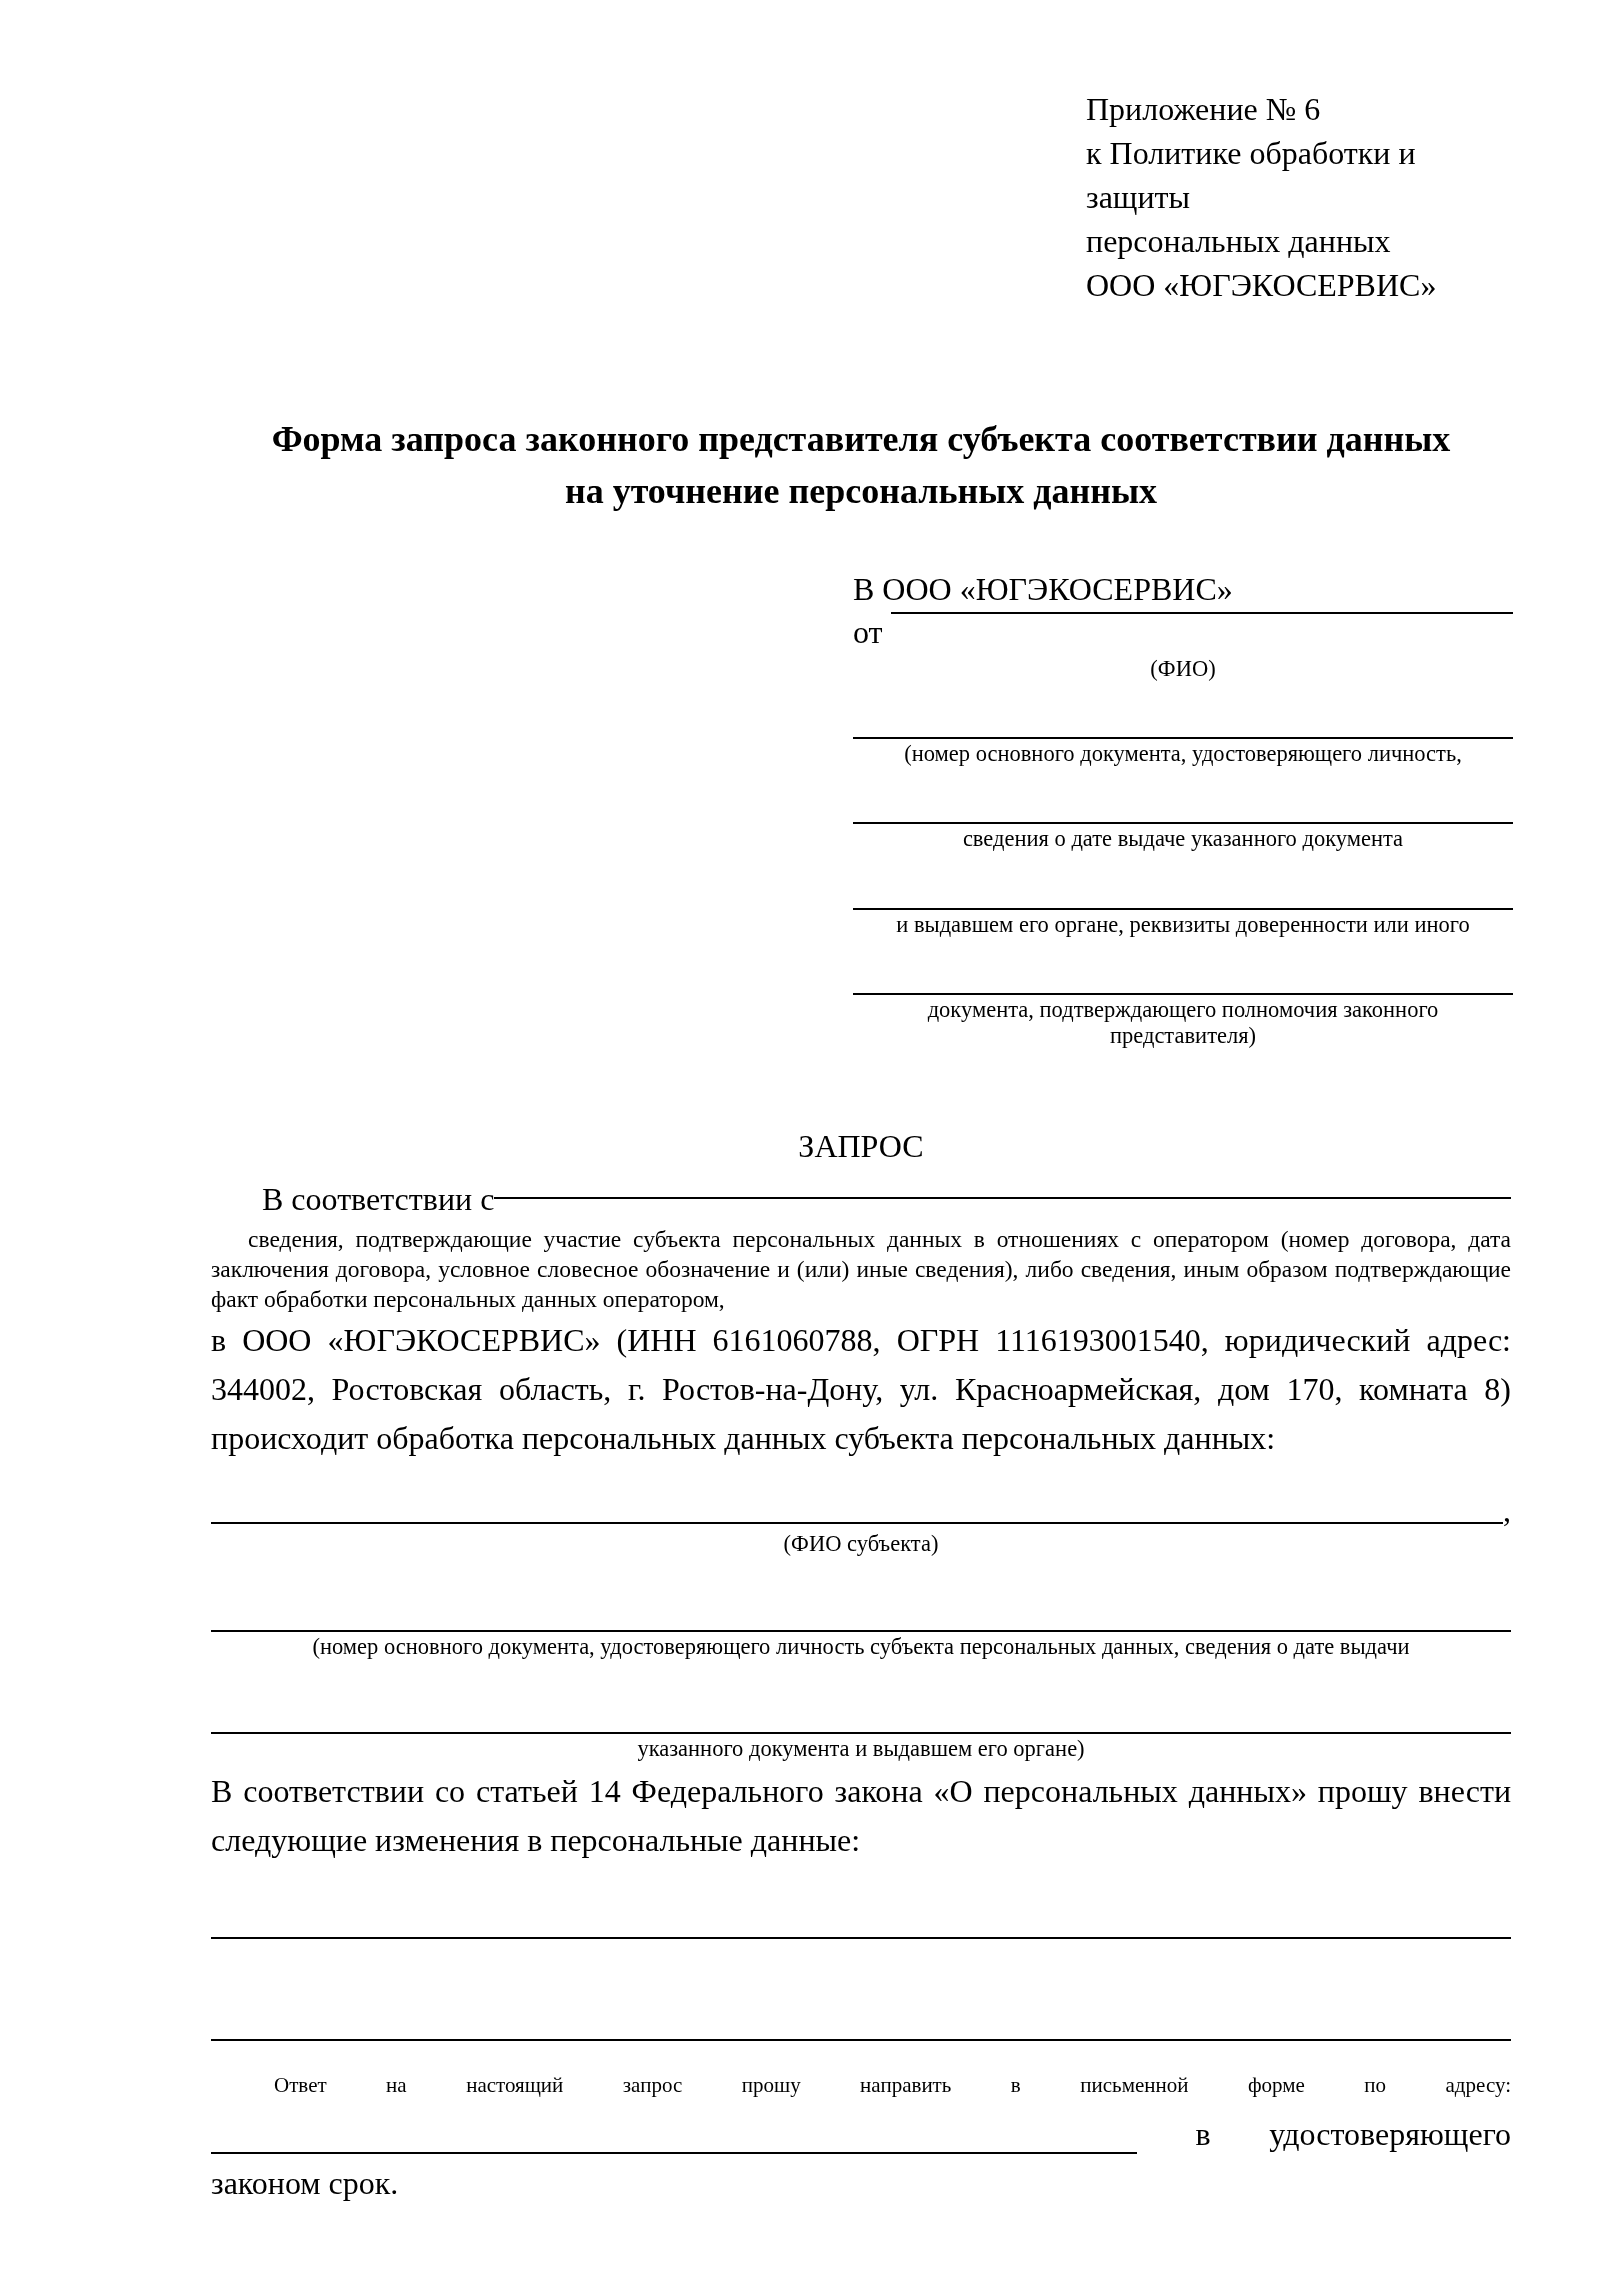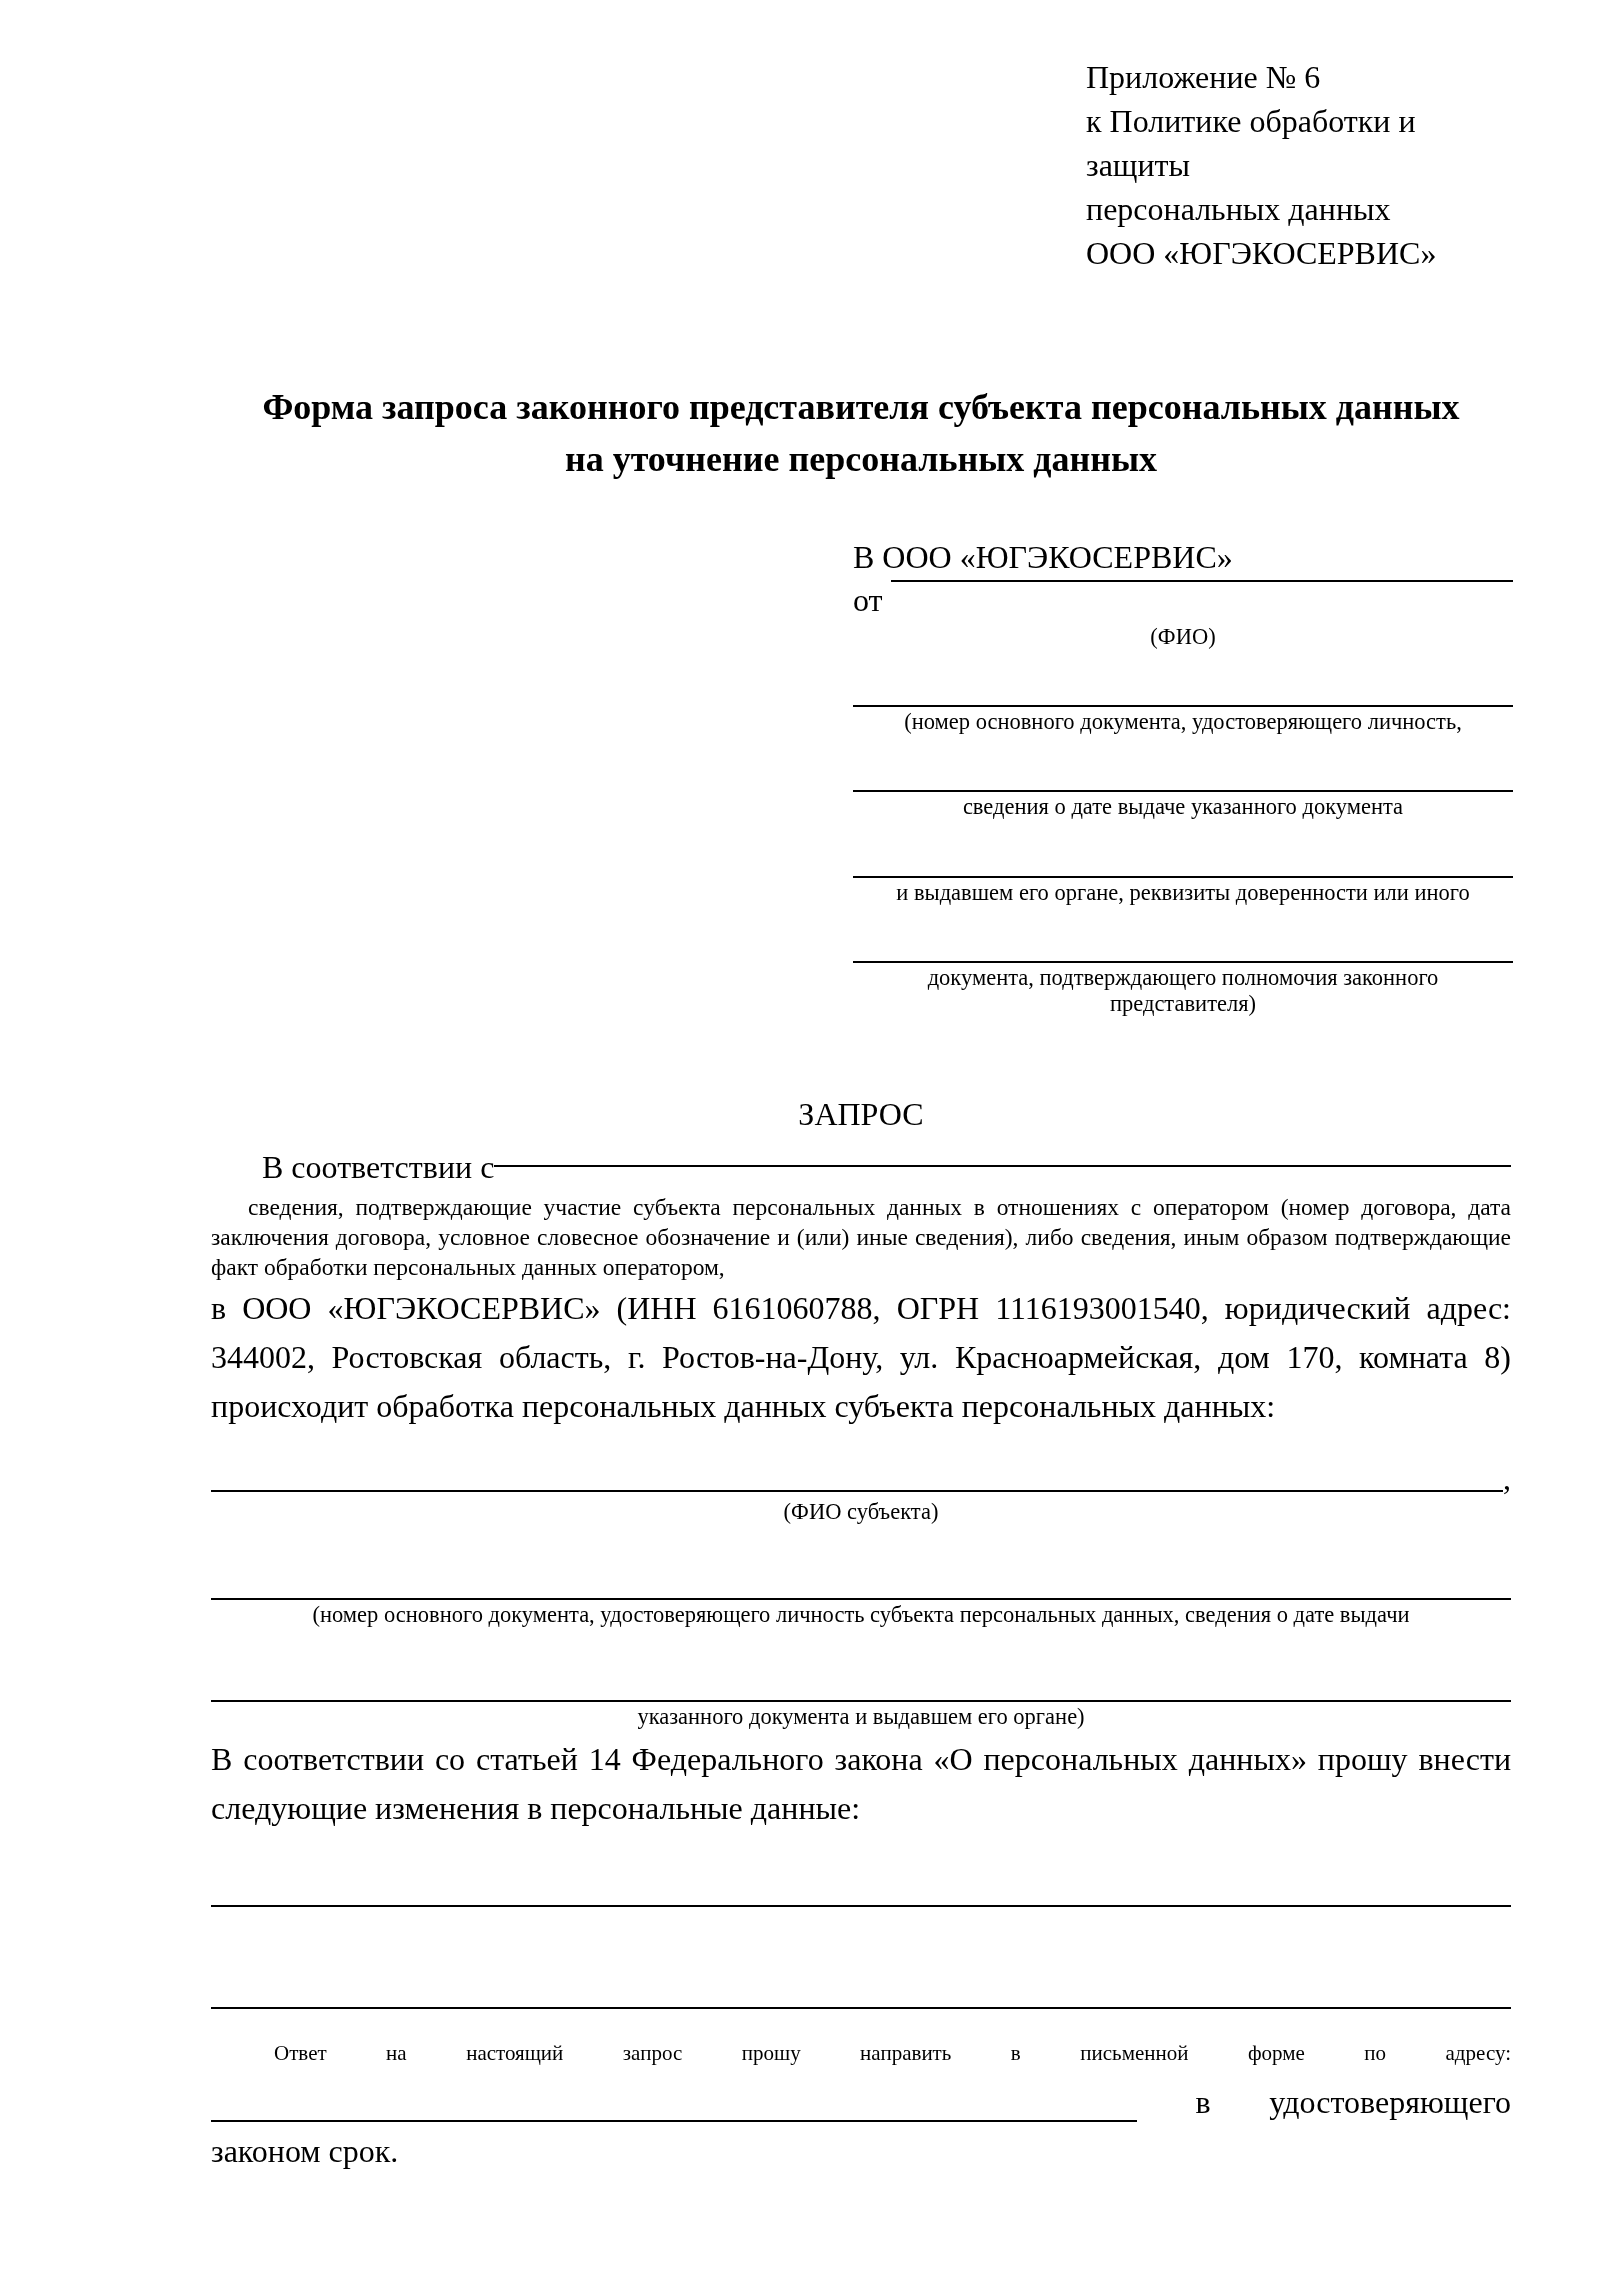--- a/index.html
+++ b/index.html
@@ -11,21 +11,21 @@
     width: 1621px;
     height: 2293px;
     font-family: "Liberation Serif", "DejaVu Serif", serif;
     color: #000000;
     position: relative;
   }
   .page {
     box-sizing: border-box;
     width: 1621px;
     height: 2293px;
-    padding: 55px 110px 0 211px;
+    padding: 87px 110px 0 211px;
   }
   
   .appendix {
     margin-left: 875px;
     font-size: 32px;
     line-height: 44px;
   }
   
   .doc-title {
     margin-top: 106px;
@@ -131,21 +131,21 @@
 <div class="page">
 
   <div class="appendix">
     <div>Приложение № 6</div>
     <div>к Политике обработки и защиты</div>
     <div>персональных данных</div>
     <div>ООО «ЮГЭКОСЕРВИС»</div>
   </div>
 
   <div class="doc-title">
-    <div>Форма запроса законного представителя субъекта персональных данных</div>
+    <div>Форма запроса законного представителя субъекта соответствии данных</div>
     <div>на уточнение персональных данных</div>
   </div>
 
   <div class="addressee">
     <div>В ООО «ЮГЭКОСЕРВИС»</div>
     <div class="row">
       <span class="lbl">от </span>
       <span class="uflex"></span>
     </div>
     <div class="cap">(ФИО)</div>

